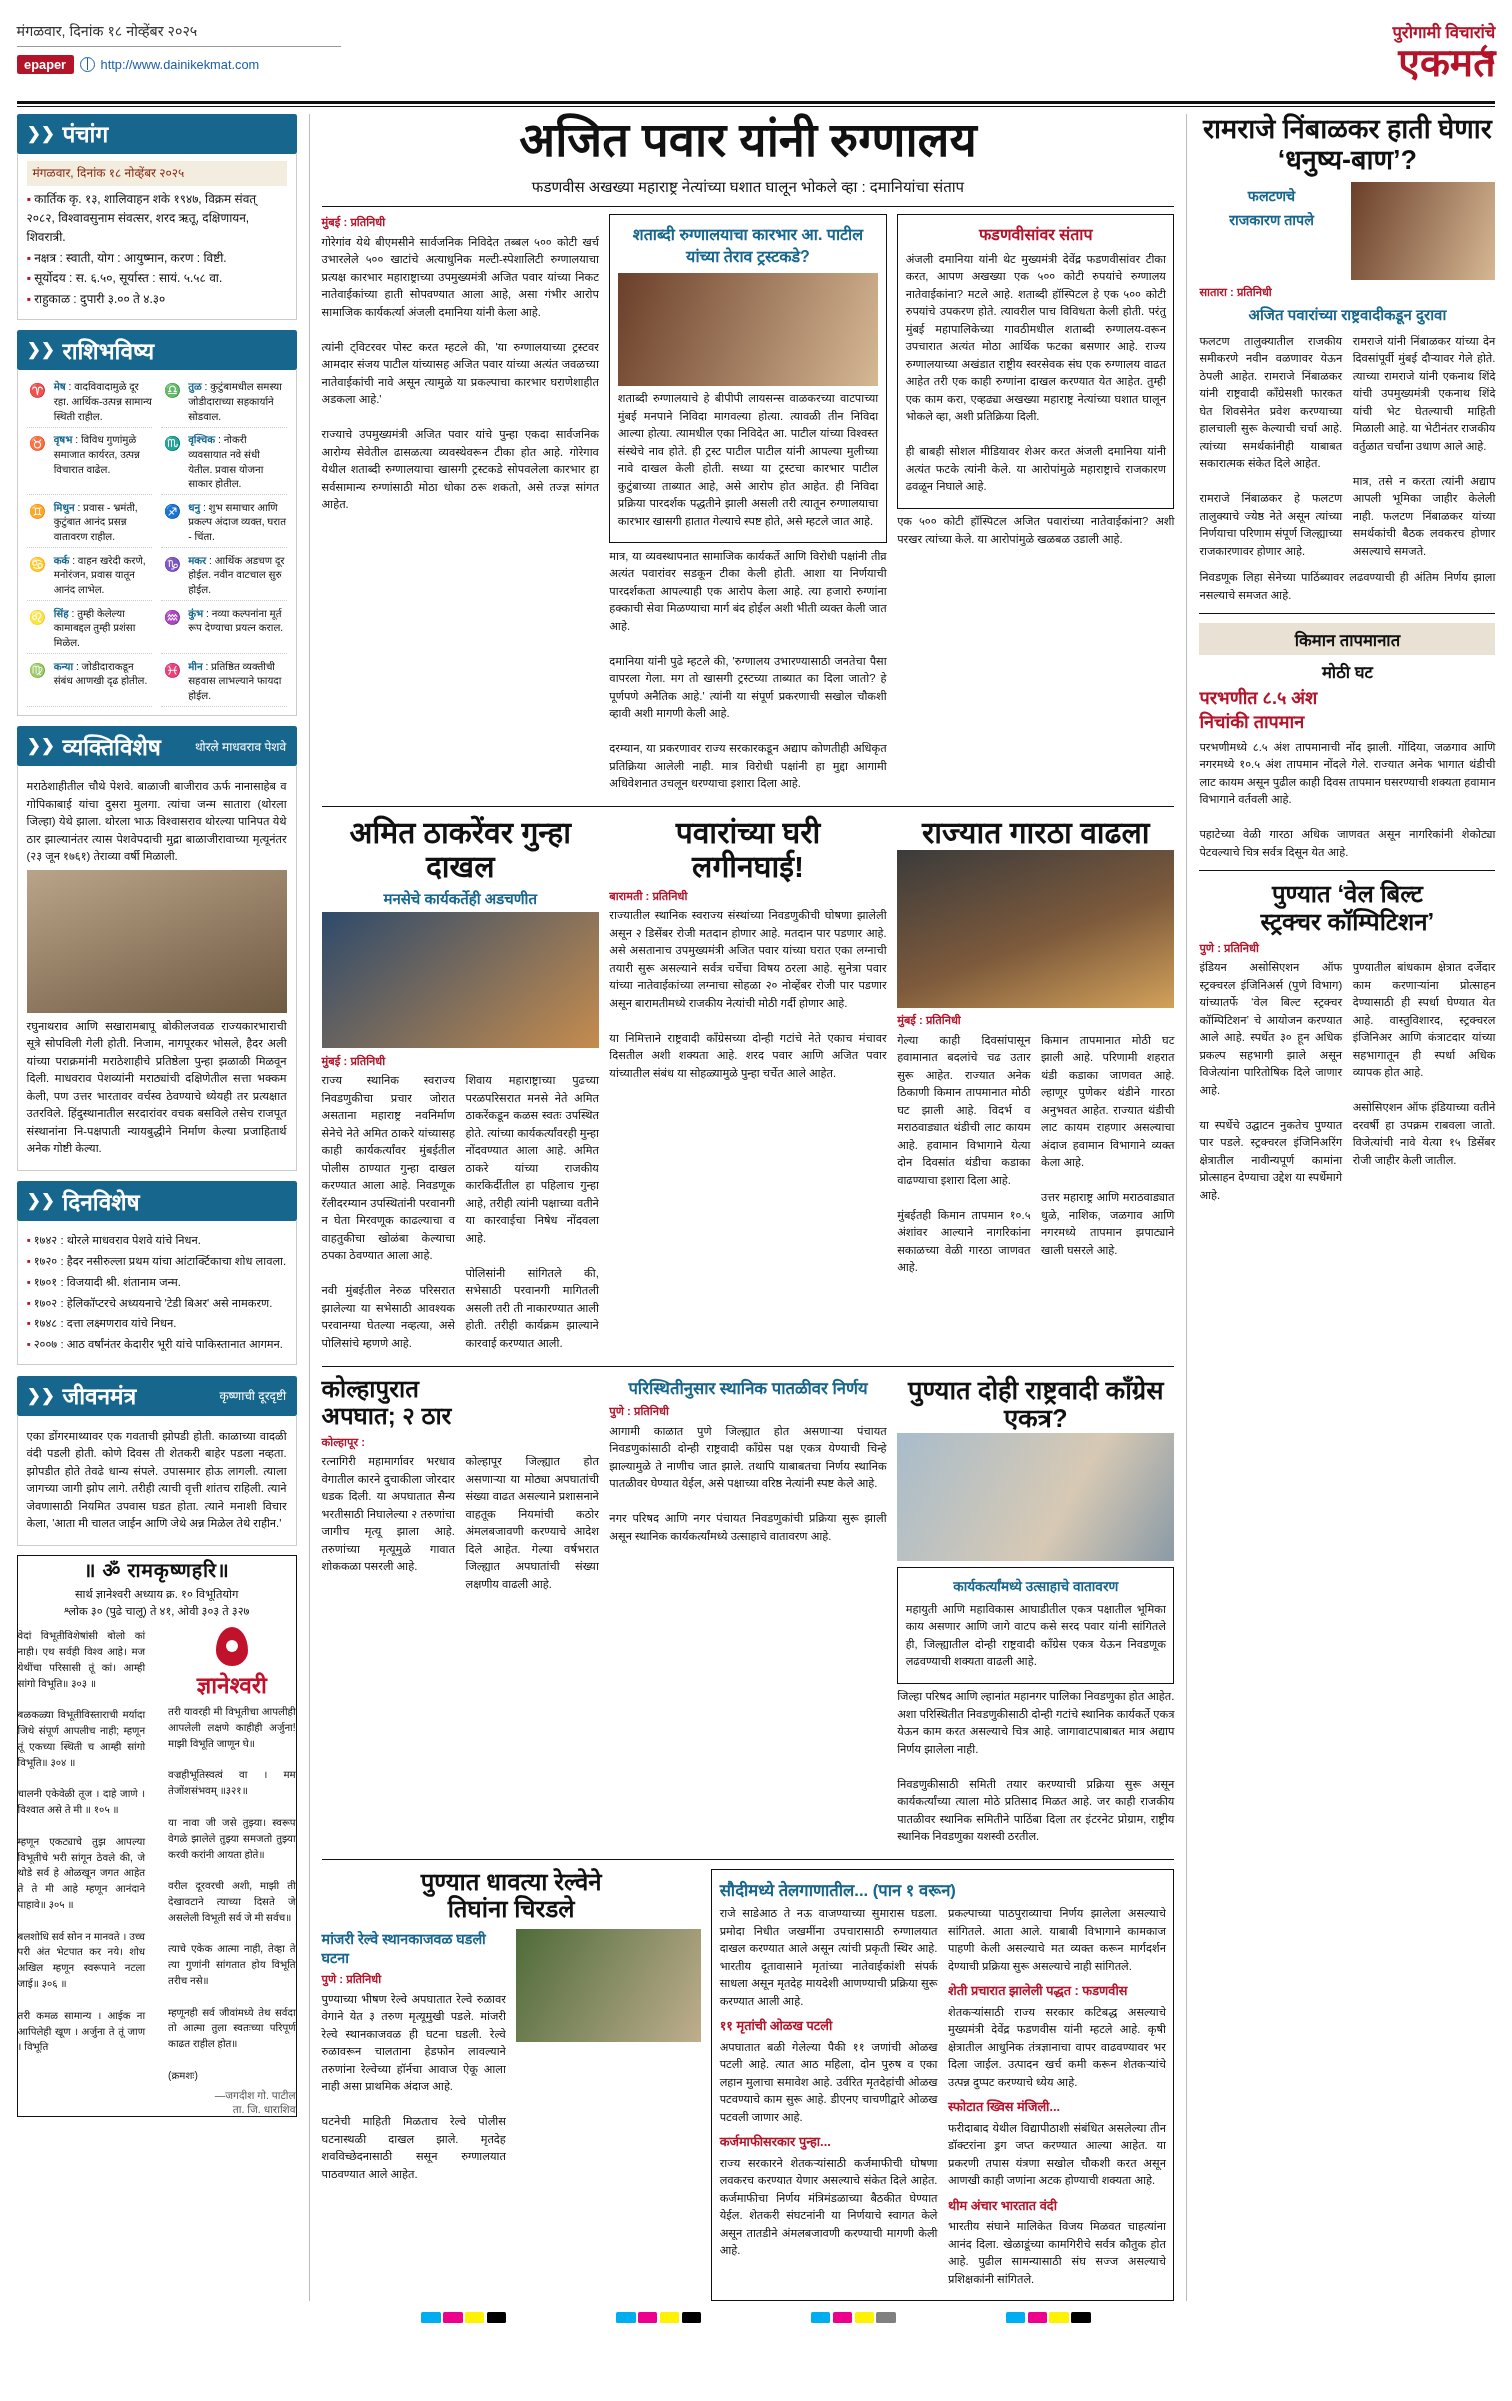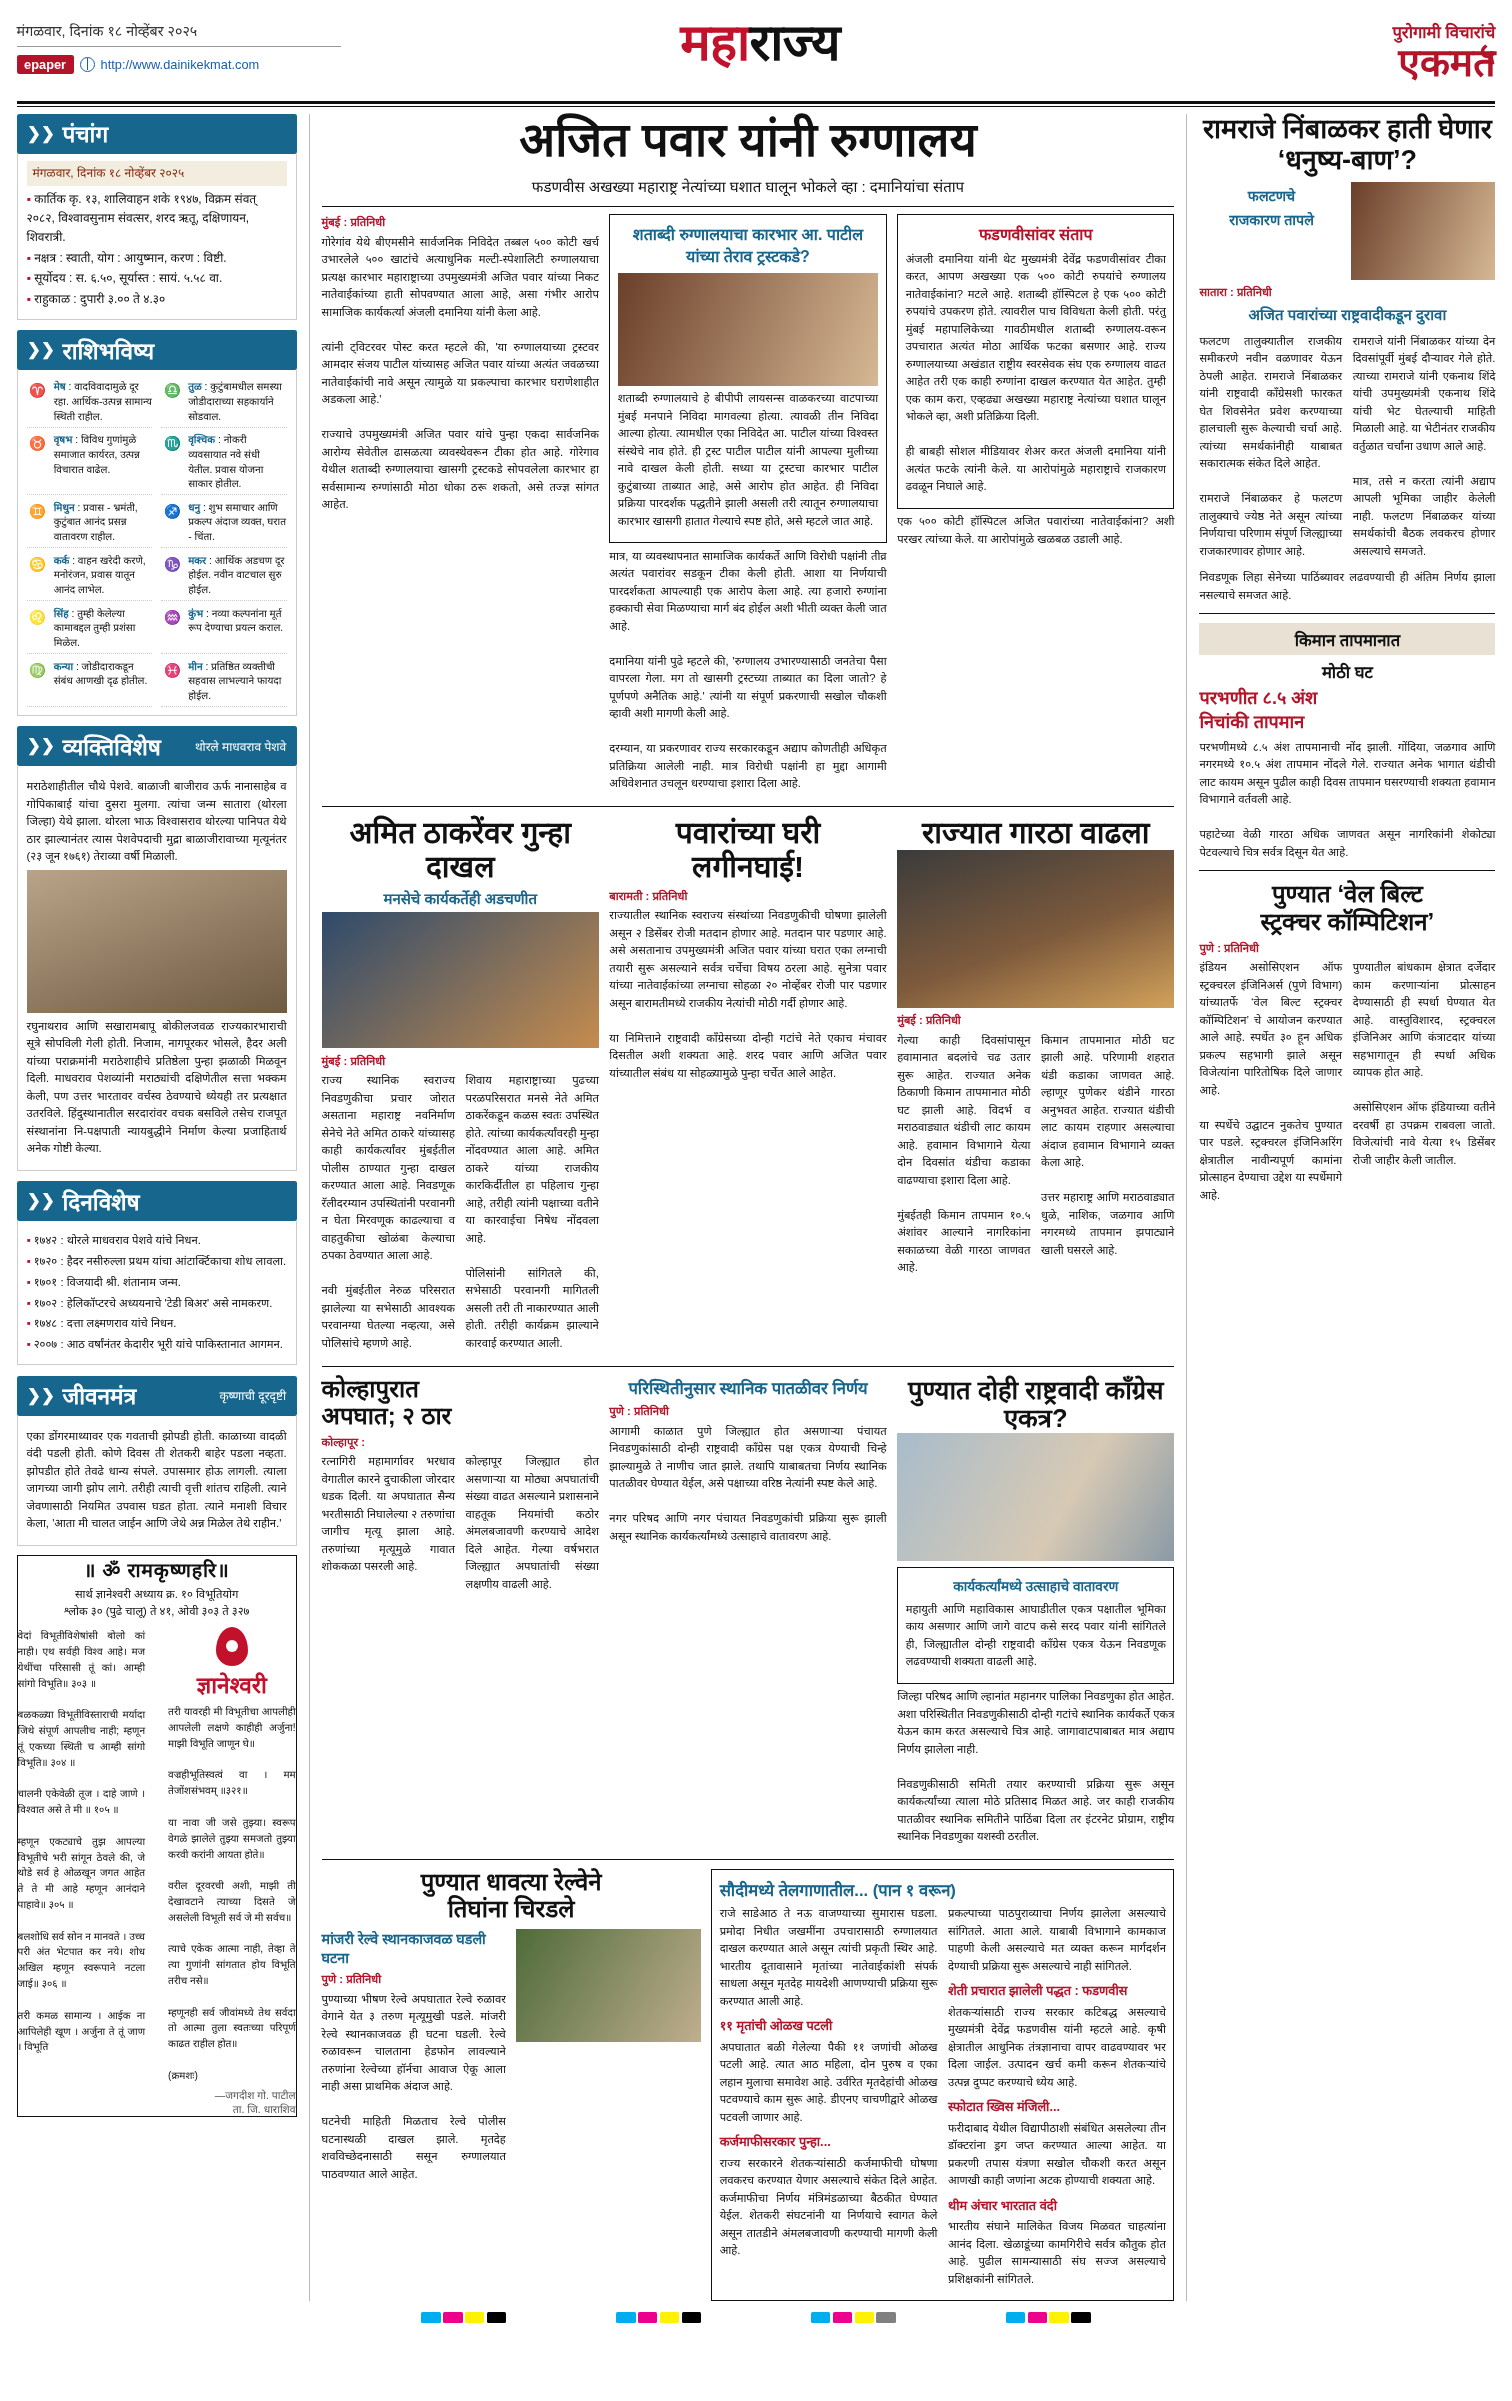--- a/index.html
+++ b/index.html
@@ -115,25 +115,20 @@
 
 <div class="page">
 
   <div class="masthead">
     <div class="mast-left">
       <div class="mast-date">मंगळवार, दिनांक १८ नोव्हेंबर २०२५</div>
       <div class="mast-epaper">
         <span class="epaper-badge">epaper</span>
         <span class="globe"></span>
         <span class="epaper-url">http://www.dainikekmat.com</span>
-      </div>
-    </div>
-    <div class="mast-center">
-      <div class="mast-title">
-        <span class="red">महा</span><span class="black">राज्य</span>
       </div>
     </div>
     <div class="mast-right">
       <div class="mr-line1">पुरोगामी विचारांचे</div>
       <div class="mr-line2">एकमत</div>
       <div class="page-no">५</div>
     </div>
   </div>
   <div class="rule-thick"></div>
   <div class="rule-thin"></div>

